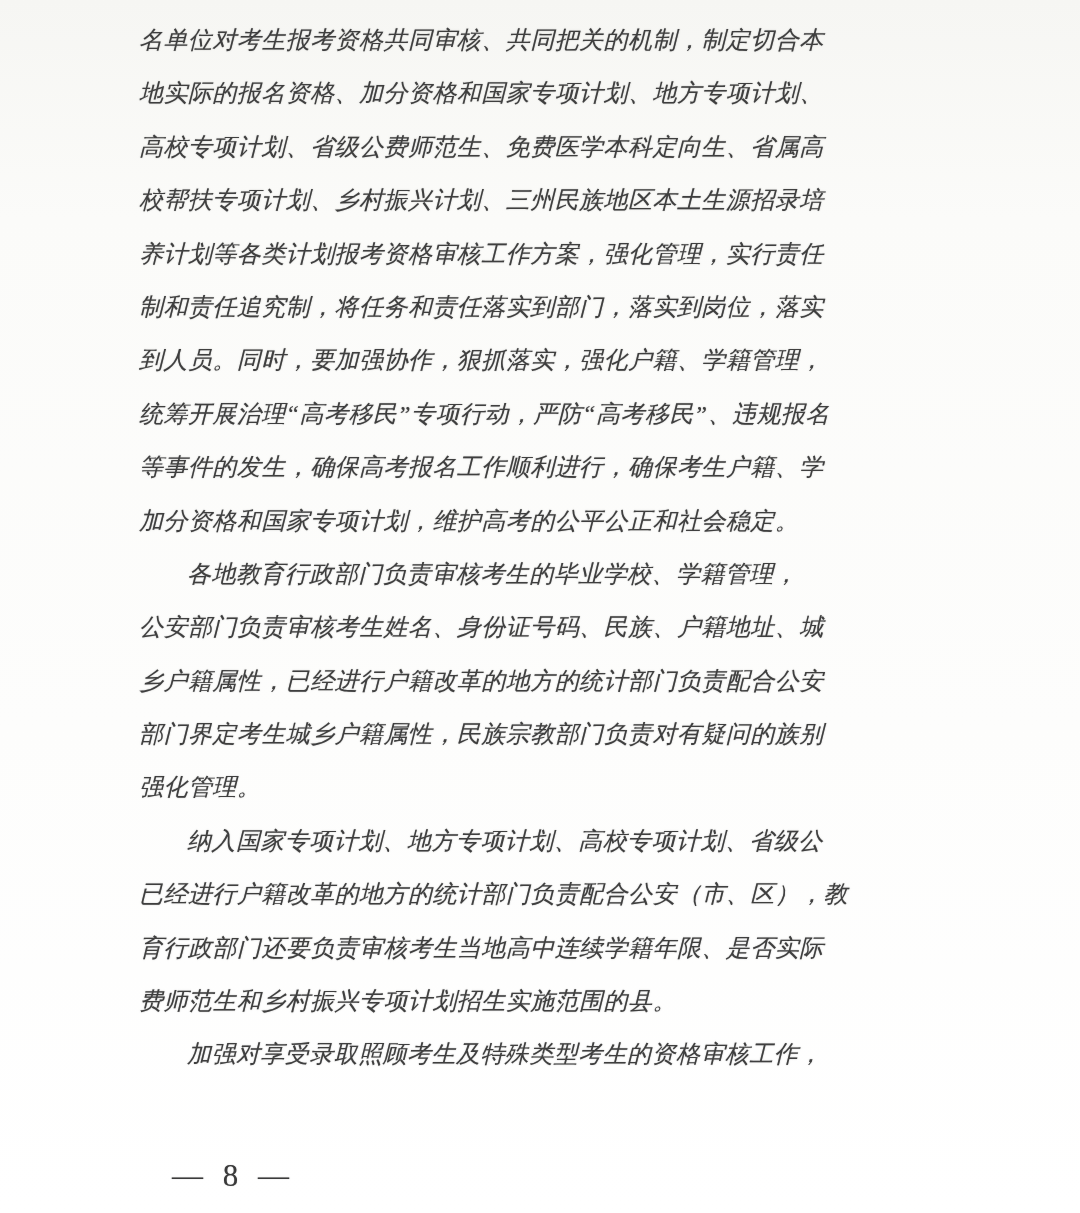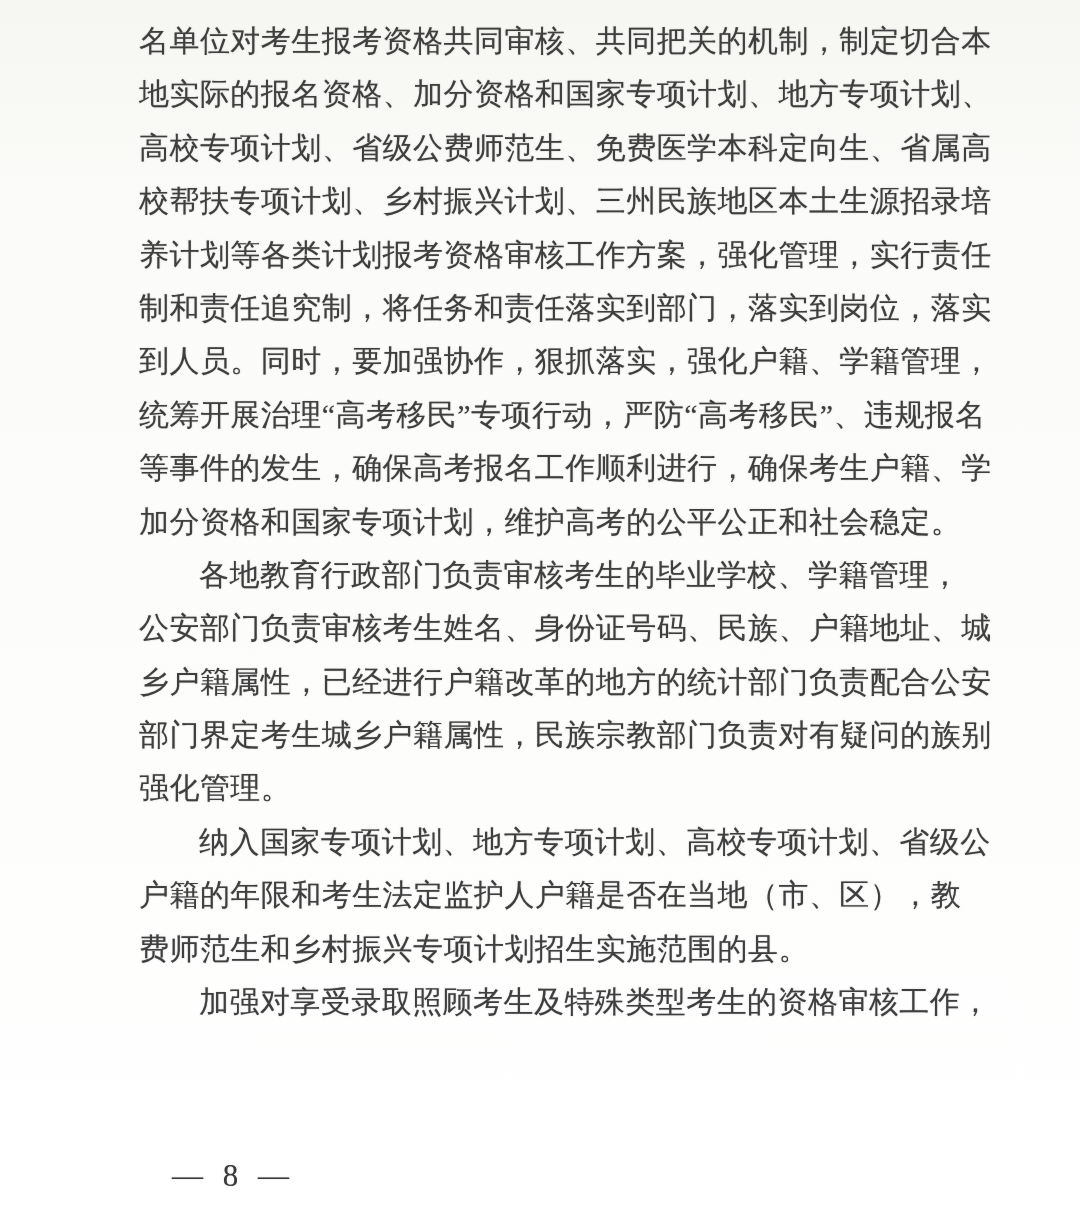--- a/index.html
+++ b/index.html
@@ -20,25 +20,26 @@
   }
   .text-block{
     position:absolute;
     top:14px;
     left:139px;
     width:825px;
   }
   .line{
     height:53.4px;
     line-height:53.4px;
-    font-size:30px;
+    font-size:24px;
     letter-spacing:0.45px;
     color:var(--text);
     white-space:nowrap;
     text-shadow:0 0 1.2px rgba(80,80,80,0.55);
+    font-style:italic;
   }
   .line.indent{
     text-indent:2em;
   }
   .footer{
     position:absolute;
     left:172px;
     top:1158px;
     font-size:31px;
     letter-spacing:6px;
@@ -61,18 +62,19 @@
       <div class="line">到人员。同时，要加强协作，狠抓落实，强化户籍、学籍管理，</div>
       <div class="line">统筹开展治理“高考移民”专项行动，严防“高考移民”、违规报名</div>
       <div class="line">等事件的发生，确保高考报名工作顺利进行，确保考生户籍、学</div>
       <div class="line">加分资格和国家专项计划，维护高考的公平公正和社会稳定。</div>
       <div class="line indent">各地教育行政部门负责审核考生的毕业学校、学籍管理，</div>
       <div class="line">公安部门负责审核考生姓名、身份证号码、民族、户籍地址、城</div>
       <div class="line">乡户籍属性，已经进行户籍改革的地方的统计部门负责配合公安</div>
       <div class="line">部门界定考生城乡户籍属性，民族宗教部门负责对有疑问的族别</div>
       <div class="line">强化管理。</div>
       <div class="line indent">纳入国家专项计划、地方专项计划、高校专项计划、省级公</div>
-      <div class="line">户籍的年限和考生法定监护人户籍是否在当地（市、区），教</div>
+      <div class="line">已经进行户籍改革的地方的统计部门负责配合公安（市、区），教</div>
+      <div class="line">育行政部门还要负责审核考生当地高中连续学籍年限、是否实际</div>
       <div class="line">费师范生和乡村振兴专项计划招生实施范围的县。</div>
       <div class="line indent">加强对享受录取照顾考生及特殊类型考生的资格审核工作，</div>
     </div>
   <div class="footer">— 8 —</div>
 </div>
 
 </body></html>

